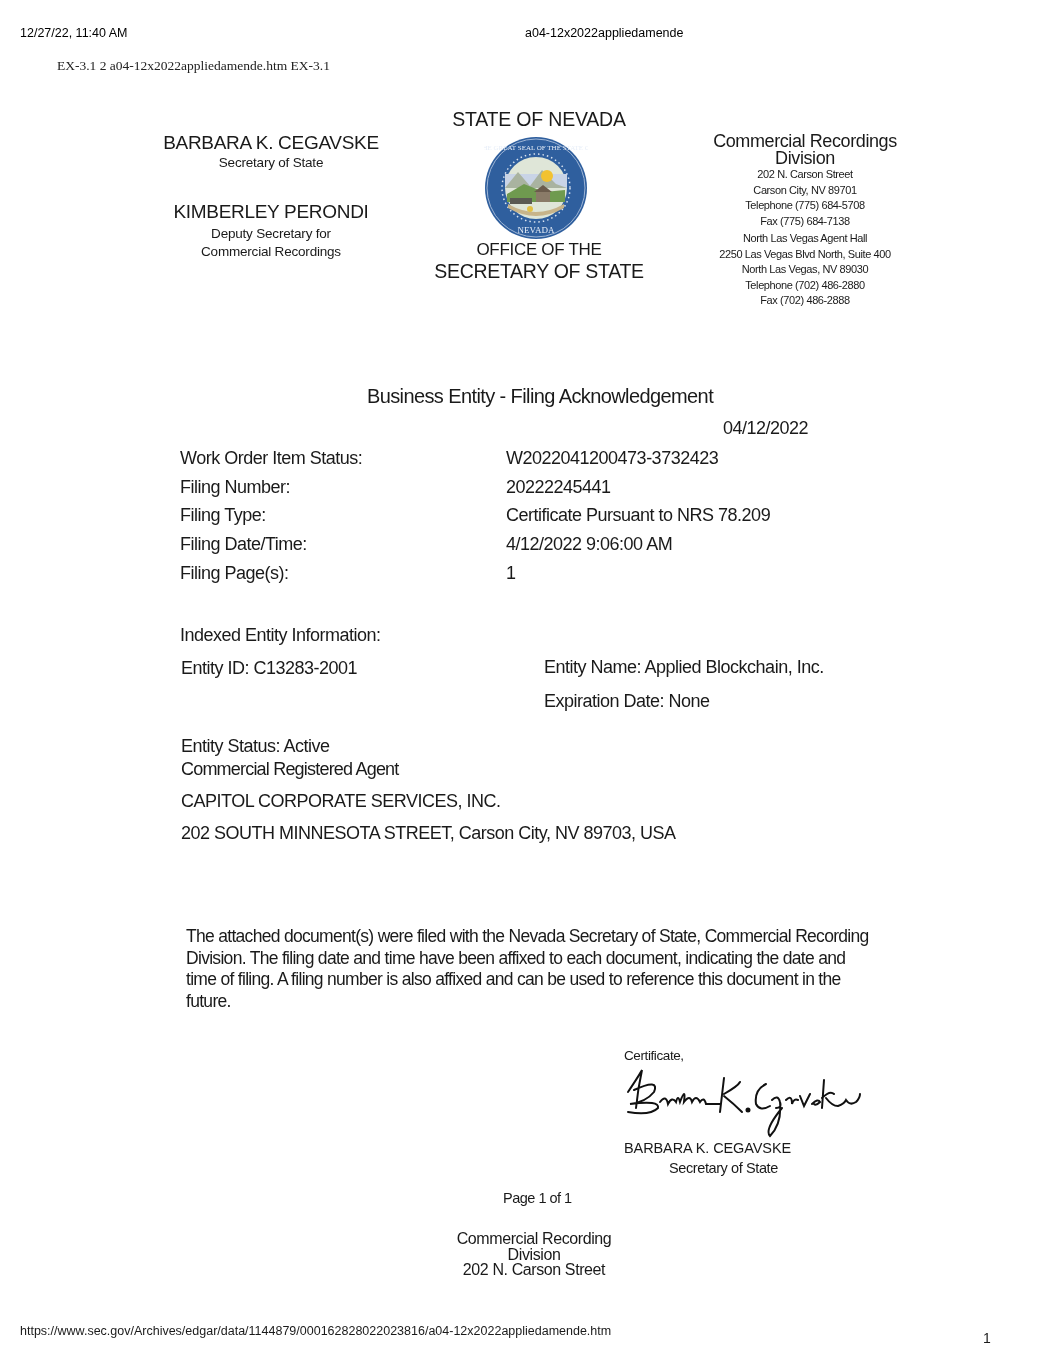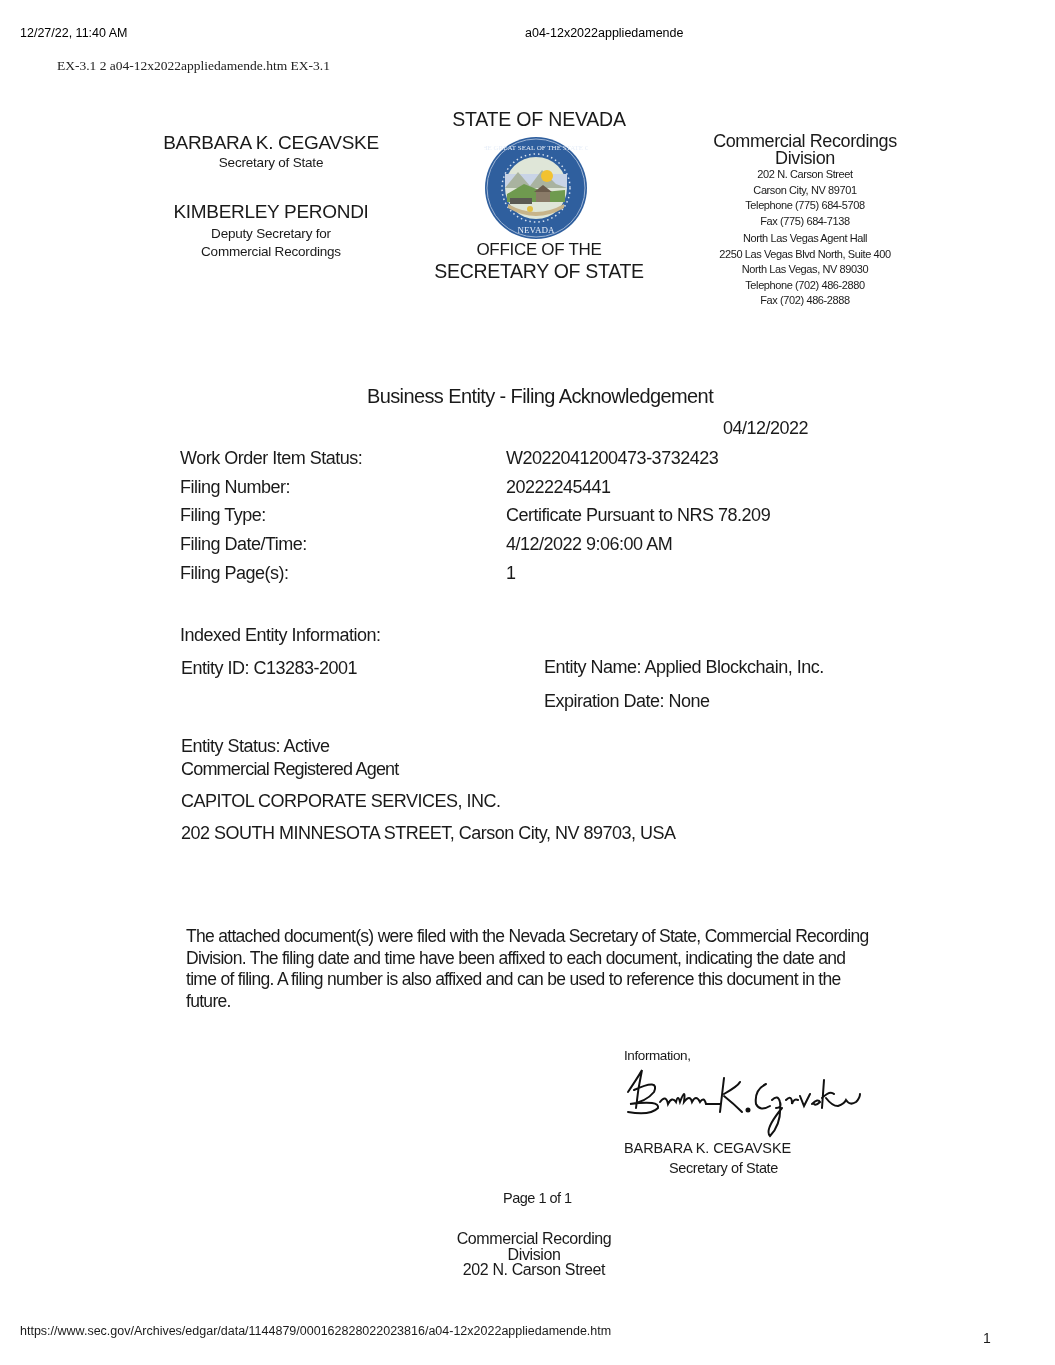--- a/index.html
+++ b/index.html
@@ -108,21 +108,21 @@
 <div class="abs txt18" style="top:657px; left:544px;">Entity Name:  Applied Blockchain, Inc.</div>
 <div class="abs txt18" style="top:692px; left:181px;margin-top:44px;">Entity Status:  Active</div>
 <div class="abs txt18" style="top:691px; left:544px;">Expiration Date:  None</div>
 
 <div class="abs txt18" style="top:759px; left:181px; letter-spacing:-0.8px;">Commercial Registered Agent</div>
 <div class="abs txt18" style="top:791px; left:181px;">CAPITOL CORPORATE SERVICES, INC.</div>
 <div class="abs txt18" style="top:823px; left:181px;">202 SOUTH MINNESOTA STREET, Carson City, NV 89703, USA</div>
 
 <div class="abs para">The attached document(s) were filed with the Nevada Secretary of  State, Commercial Recording Division. The filing date and time  have been affixed to each document, indicating the date and time of filing. A filing number is also affixed and can be used to reference this document in the future.</div>
 
-<div class="abs" style="top:1048px; left:624px; font-size:13.5px; letter-spacing:-0.4px;">Information,</div>
+<div class="abs" style="top:1048px; left:624px; font-size:13.5px; letter-spacing:-0.4px;">Certificate,</div>
 <div class="abs" style="top:1064px; left:620px; width:245px; height:76px;">
   <svg width="245" height="76" viewBox="0 0 245 76" fill="none" stroke="#111" stroke-width="2" stroke-linecap="round">
     <path d="M8 28 Q20 10 22 6 Q18 24 16 44 M14 26 Q40 14 34 28 Q26 38 10 40 Q40 36 38 44 Q30 52 8 48"></path>
     <path d="M40 38 Q46 30 48 40 Q52 32 56 38 Q58 30 60 38 Q66 22 64 38 Q70 30 72 38 Q76 30 80 38 Q84 32 86 40 L100 40"></path>
     <path d="M104 14 L100 48 M104 30 Q118 22 120 18 M104 32 Q114 40 122 48"></path>
     <circle cx="128" cy="46" r="1.5" fill="#111"></circle>
     <path d="M146 20 Q134 26 136 40 Q140 48 150 42 M152 36 Q158 30 160 38 Q162 44 156 44 M160 38 Q162 60 150 72 Q144 66 162 44 M166 36 Q172 30 172 40 Q174 34 178 36 M180 32 L184 42 L190 30 M192 40 Q198 34 200 38 Q196 42 194 40 M204 16 L202 44 M202 34 Q210 26 214 30 M206 34 Q212 42 218 42 Q224 40 226 36 Q230 42 236 38 Q240 34 240 30"></path>
   </svg>
 </div>
 <div class="abs" style="top:1140px; left:624px; font-size:14.5px; letter-spacing:-0.1px;">BARBARA K. CEGAVSKE</div>

